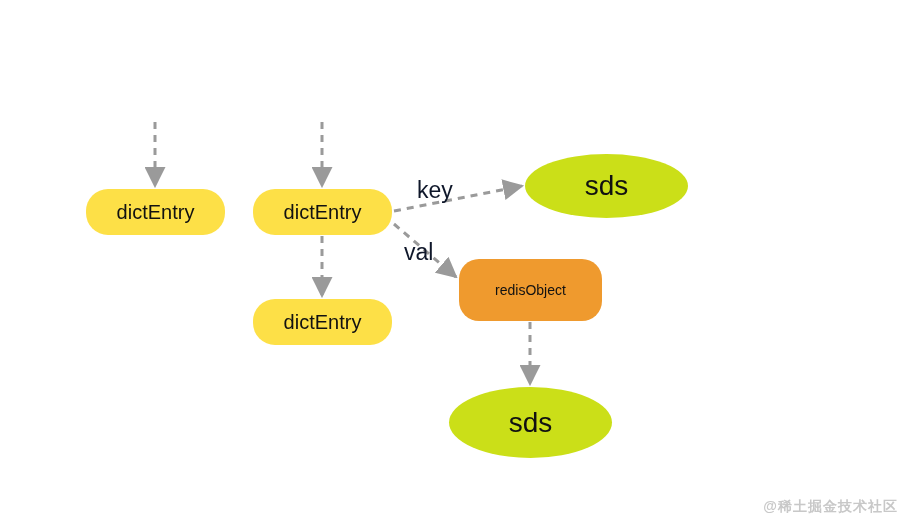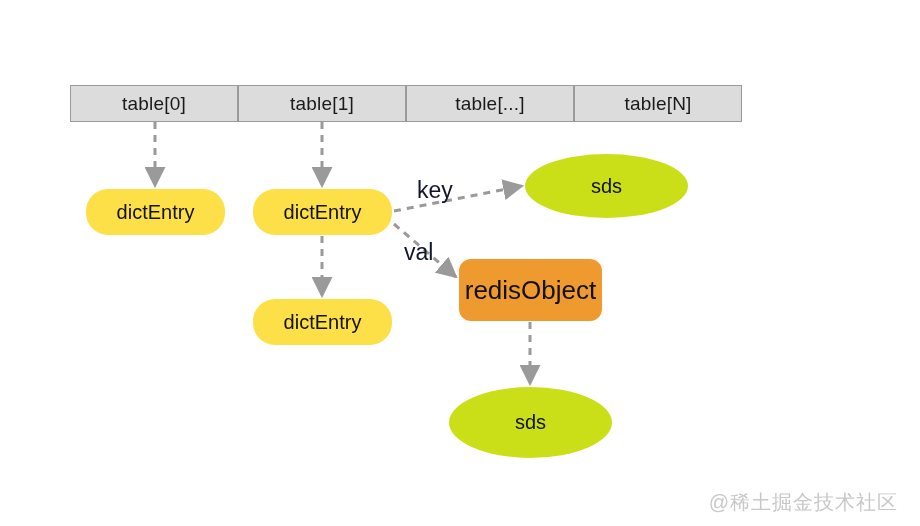--- a/index.html
+++ b/index.html
@@ -54,27 +54,27 @@
     color: #111111;
   }
   .node-dictentry {
     background: #fde047;
     border-radius: 22px;
     font-size: 20px;
     height: 46px;
   }
   .node-redisobject {
     background: #ef9a2e;
-    border-radius: 12px;
-    font-size: 26px;
+    border-radius: 20px;
+    font-size: 14px;
   }
   .node-sds {
     background: #cbdf18;
     border-radius: 50%;
-    font-size: 20px;
+    font-size: 28px;
   }
 
   
   #dictentry-0 { left: 86px;  top: 189px; width: 139px; height: 46px; }
   #dictentry-1 { left: 253px; top: 189px; width: 139px; height: 46px; }
   #dictentry-2 { left: 253px; top: 299px; width: 139px; height: 46px; }
   #redisobject-0 { left: 459px; top: 259px; width: 143px; height: 62px; }
   #sds-key { left: 525px; top: 154px; width: 163px; height: 64px; }
   #sds-val { left: 449px; top: 387px; width: 163px; height: 71px; }
 
@@ -94,37 +94,32 @@
     left: 0; top: 0;
     width: 920px; height: 526px;
     pointer-events: none;
   }
 
   
   #watermark {
     position: absolute;
     right: 22px;
     bottom: 10px;
-    font-size: 20px;
+    font-size: 14px;
     color: #c8c8c8;
     letter-spacing: 1px;
     white-space: nowrap;
+    font-weight: bold;
   }
 </style>
 </head>
 <body>
 
 <div id="canvas">
 
-  <div class="table-bar">
-    <div class="table-cell">table[0]</div>
-    <div class="table-cell">table[1]</div>
-    <div class="table-cell">table[...]</div>
-    <div class="table-cell">table[N]</div>
-  </div>
 
   <svg id="edges" viewBox="0 0 920 526" xmlns="http://www.w3.org/2000/svg">
     <defs>
       <marker id="arrowhead" viewBox="0 0 10 10" refX="9" refY="5" markerWidth="7" markerHeight="7" orient="auto-start-reverse">
         <path d="M 0 0 L 10 5 L 0 10 z" fill="#9a9a9a"></path>
       </marker>
     </defs>
 
     <g>
       <line x1="155" y1="122" x2="155" y2="186" stroke="#9a9a9a" stroke-width="3" stroke-dasharray="7 6" marker-end="url(#arrowhead)"></line>

